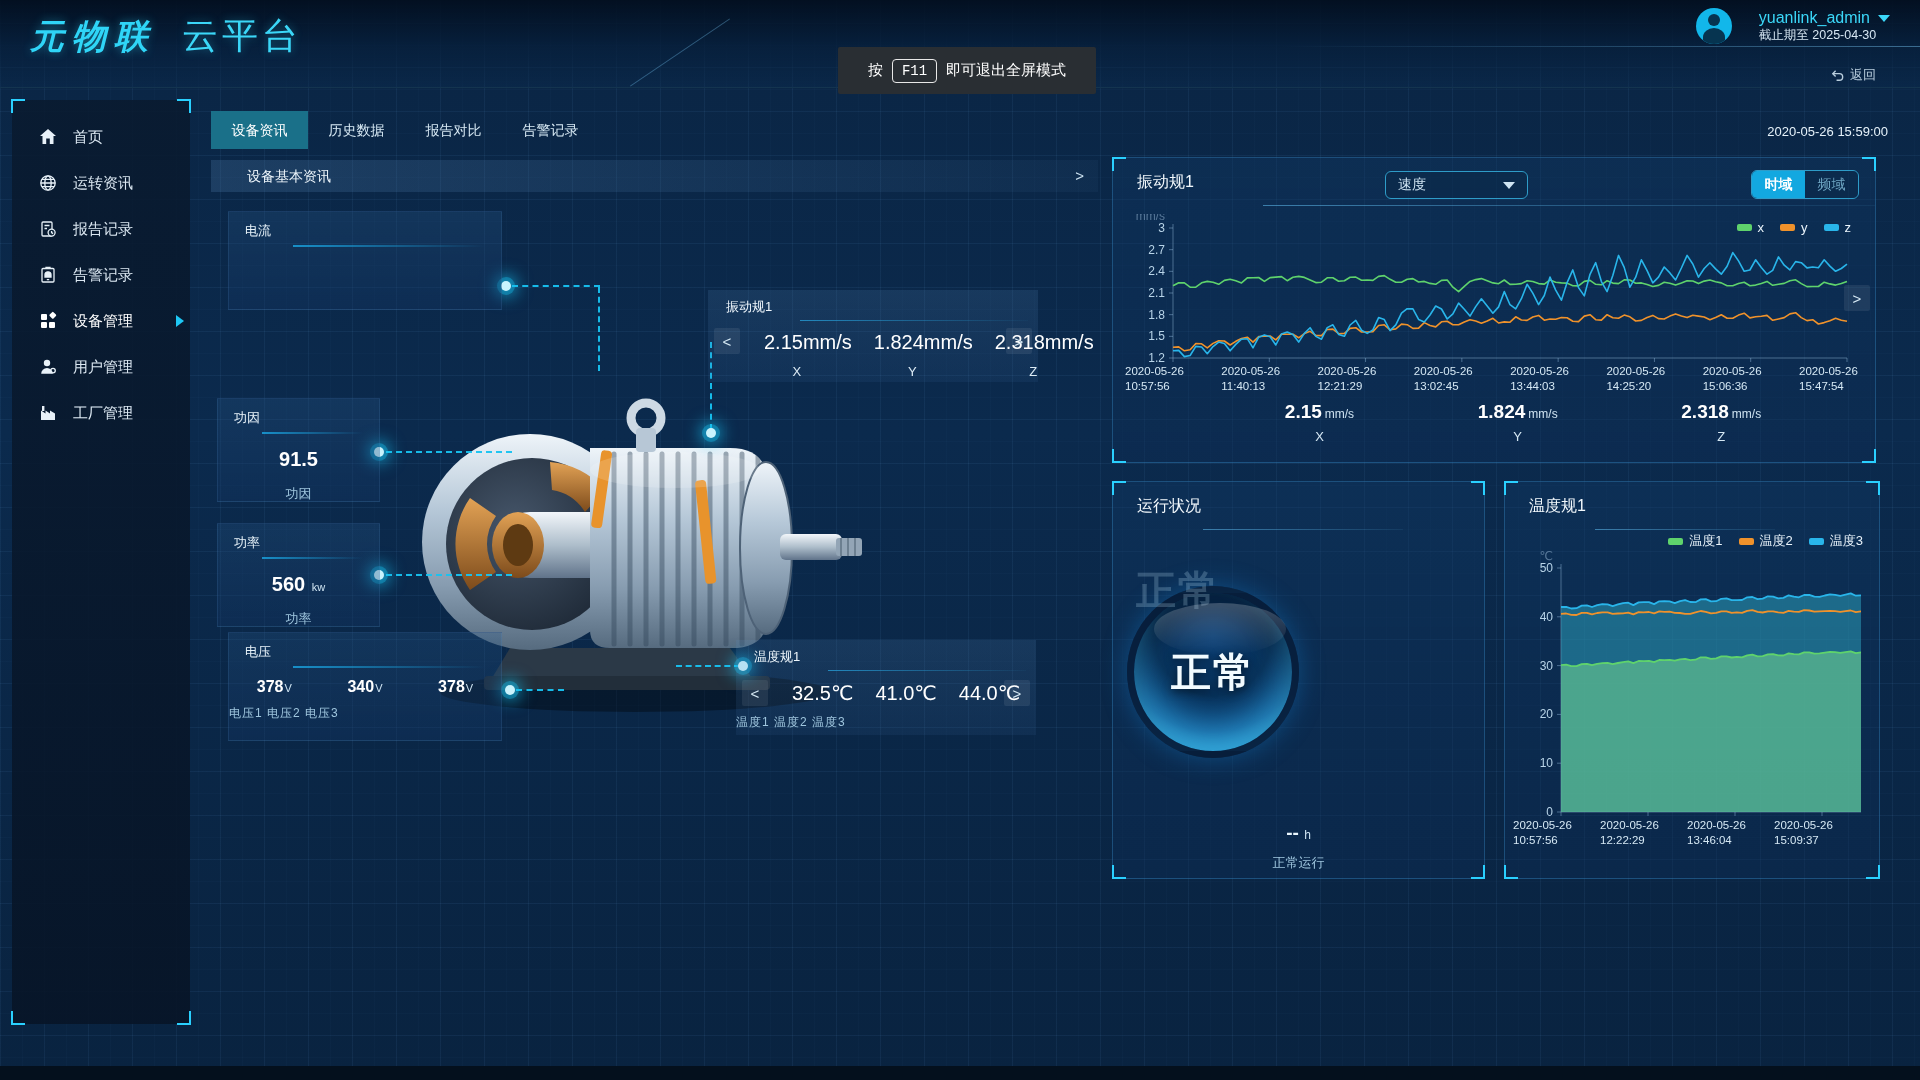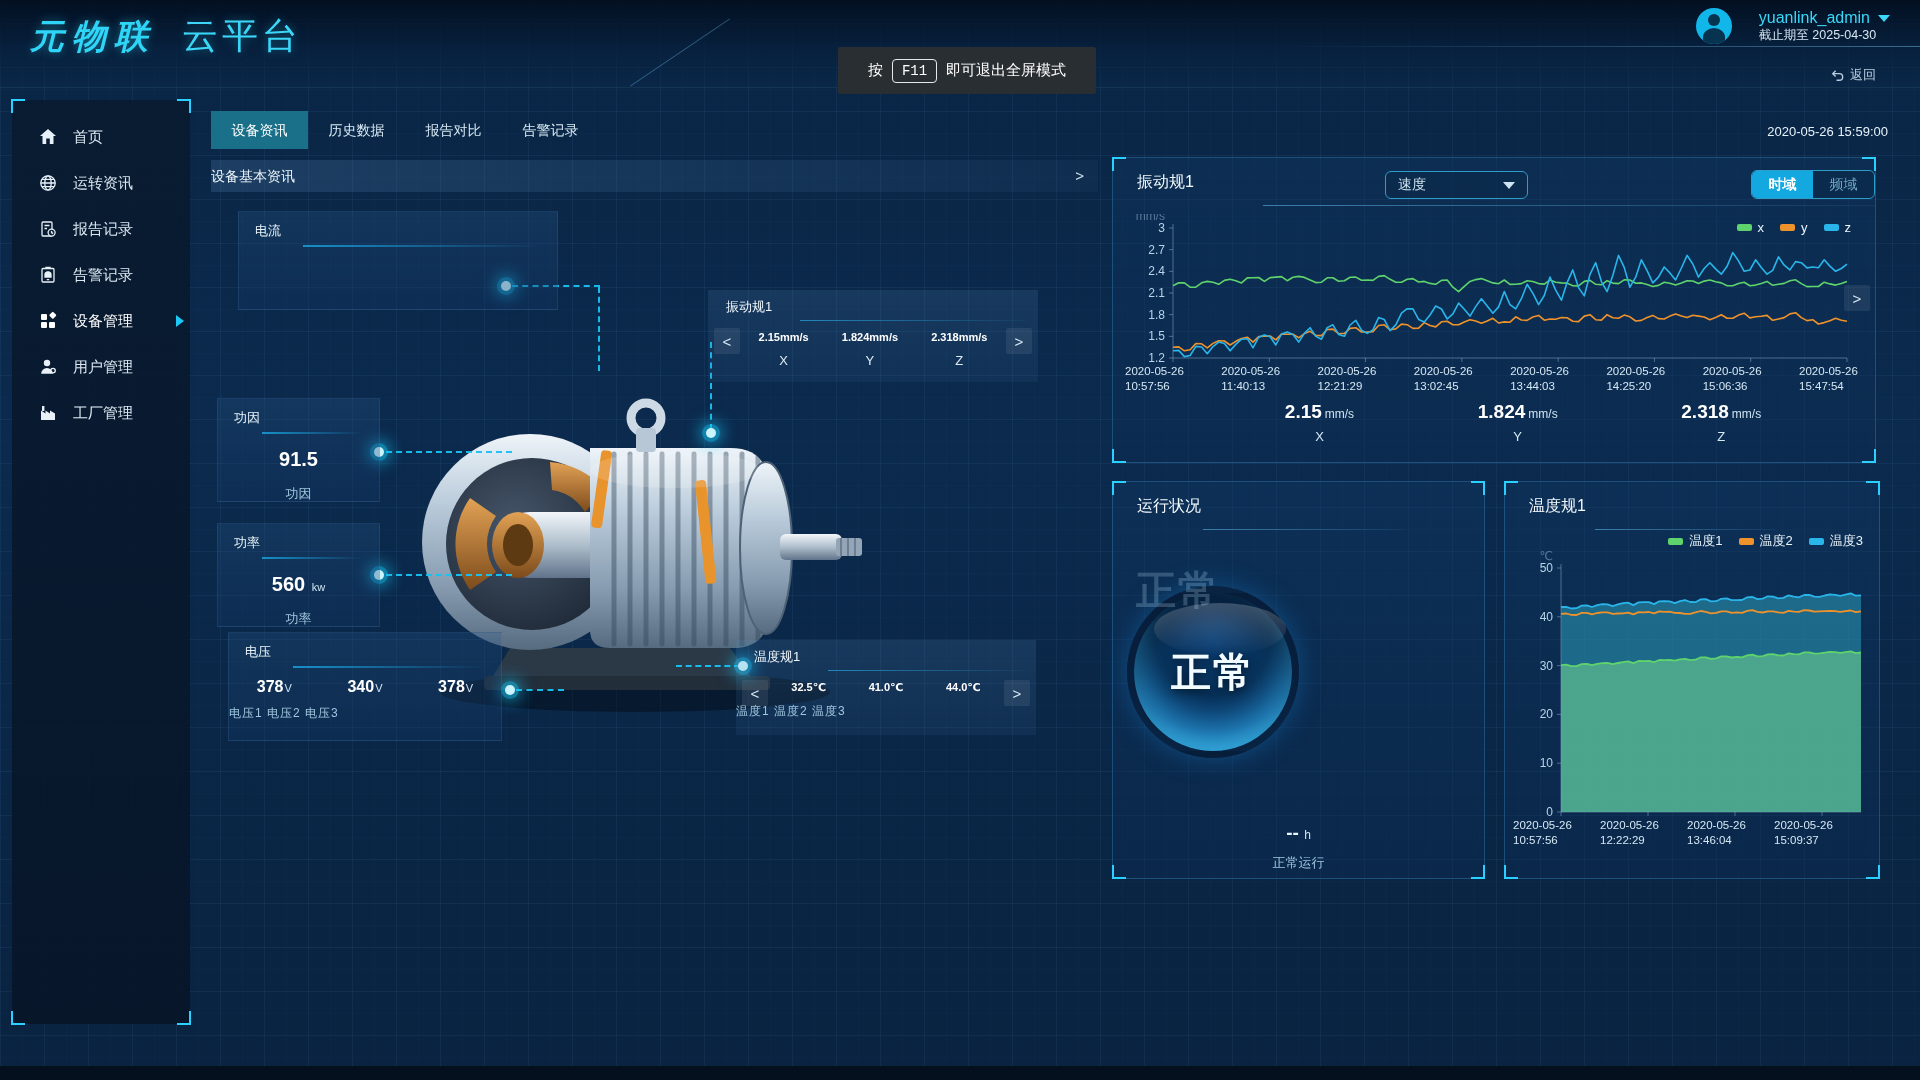--- a/index.html
+++ b/index.html
@@ -67,21 +67,21 @@
   .s-arrow { position:absolute; right:6px; width:0; height:0; border-top:6px solid transparent; border-bottom:6px solid transparent; border-left:8px solid #1ec8f5; }
   
   .tabs-row { position:absolute; left:211px; top:111px; display:flex; height:38px; }
   .tab { width:97px; text-align:center; line-height:38px; font-size:14px; color:#d7e9f4; cursor:pointer; }
   .tab.active { background:#1a7089; color:#fff; }
   .main-datetime { position:absolute; left:1700px; top:124px; width:188px; text-align:right; font-size:13px; color:#e6f2fa; }
   
   .device-band {
     position:absolute; left:211px; top:160px; width:887px; height:32px;
     background:linear-gradient(90deg, rgba(95,145,195,0.22), rgba(95,145,195,0.06));
-    line-height:32px; font-size:14px; color:#eef6fc; 
+    line-height:32px; font-size:14px; color:#eef6fc; padding-left:36px;
   }
   .band-arrow { position:absolute; right:14px; top:0; font-size:15px; color:#cfe4f2; cursor:pointer; }
   .card {
     position:absolute;
     background:linear-gradient(180deg, rgba(42,92,142,0.26), rgba(18,52,98,0.38));
     border:1px solid rgba(110,170,230,0.13);
   }
   .card-title { padding:10px 0 0 16px; font-size:13px; color:#e8f3fa; }
   .card-line { height:2px; background:linear-gradient(90deg, rgba(25,160,220,0.85), rgba(25,160,220,0)); margin:5px 16px 0 64px; }
   .vals-row { display:flex; justify-content:space-around; margin-top:10px; }
@@ -92,21 +92,21 @@
   .labels-line { font-size:12px; color:#9fc6de; margin-top:9px; letter-spacing:1px; }
   .center-card { text-align:center; }
   .center-card .val-big { font-size:20px; margin-top:14px; }
   .center-card .val-label { margin-top:14px; font-size:13px; }
   
   .callout { position:absolute; background:linear-gradient(180deg, rgba(90,140,190,0.17), rgba(60,105,160,0.13)); }
   .co-title { padding:8px 0 0 18px; font-size:13px; color:#eef6fc; }
   .co-line { height:1px; background:linear-gradient(90deg, rgba(40,170,230,0.7), rgba(40,170,230,0.04)); margin:4px 10px 0 92px; }
   .co-vals { display:flex; justify-content:space-around; margin:10px 34px 0 34px; }
   .co-group { text-align:center; }
-  .co-val { font-size:11px; font-weight:bold; color:#fff; }
+  .co-val { font-size:20px; font-weight:normal; color:#fff;margin-left:22px; }
   .co-axis { font-size:13px; color:#dcebf5; margin-top:10px; }
   .sq-btn {
     position:absolute; width:26px; height:26px; background:rgba(255,255,255,0.08);
     color:#d9ecf7; font-size:15px; display:flex; align-items:center; justify-content:center;
     cursor:pointer; border-radius:2px;
   }
   
   .dot { position:absolute; width:10px; height:10px; border-radius:50%; background:#c9f3fd;
          box-shadow:0 0 0 4px rgba(23,195,242,0.35), 0 0 16px 6px rgba(23,195,242,0.65); }
   .dash-h { position:absolute; border-top:2px dashed #17c3f2; opacity:0.95; }
@@ -120,21 +120,21 @@
   .p-title { position:absolute; left:24px; top:14px; font-size:16px; color:#f2f8fc; }
   .p-line { position:absolute; height:1px; background:linear-gradient(90deg, rgba(90,180,230,0.6), rgba(90,180,230,0.08)); }
   .dropdown {
     position:absolute; left:272px; top:13px; width:143px; height:28px;
     border:1px solid #2e9cc8; border-radius:6px; background:rgba(10,40,70,0.5);
     display:flex; align-items:center; justify-content:space-between; padding:0 12px;
     font-size:14px; color:#cfe4f2; cursor:pointer;
   }
   .dd-tri { width:0; height:0; border-left:6px solid transparent; border-right:6px solid transparent; border-top:7px solid #cfe4f2; }
   .toggle { position:absolute; left:638px; top:12px; display:flex; border:1px solid #2e9cc8; border-radius:6px; overflow:hidden; }
-  .tg-btn { width:61px; height:27px; line-height:27px; text-align:center; font-size:14px; color:#6fa7c4; cursor:pointer; background:rgba(10,40,70,0.4); }
+  .tg-btn { width:53px; height:27px; line-height:27px; text-align:center; font-size:14px; color:#6fa7c4; cursor:pointer; background:rgba(10,40,70,0.4); }
   .tg-btn.active { background:#13a8e0; color:#fff; font-weight:bold; }
   .legend { position:absolute; display:flex; gap:16px; align-items:center; }
   .lg-item { display:flex; gap:6px; align-items:center; font-size:13px; color:#eaf4fb; }
   .lg-swatch { width:15px; height:7px; border-radius:2px; }
   .xtick { position:absolute; width:96px; text-align:left; font-size:11.5px; line-height:1.3; color:#d5e8f4; }
   .vib-summary { position:absolute; left:110px; top:243px; width:600px; display:flex; justify-content:space-around; }
   .sum-group { text-align:center; }
   .sum-val { font-size:19px; font-weight:bold; color:#fff; }
   .sum-unit { font-size:12px; font-weight:normal; color:#cfe4f2; margin-left:3px; }
   .sum-axis { font-size:13px; color:#d5e8f4; margin-top:6px; }
@@ -354,21 +354,21 @@
   <div class="dot" style="left:706px; top:428px;"></div>
   <div class="dash-h" style="left:386px; top:451px; width:126px;"></div>
   <div class="dot" style="left:374px; top:447px;"></div>
   <div class="dash-h" style="left:386px; top:574px; width:126px;"></div>
   <div class="dot" style="left:374px; top:570px;"></div>
   <div class="dash-h" style="left:516px; top:689px; width:48px;"></div>
   <div class="dot" style="left:505px; top:685px;"></div>
   <div class="dash-h" style="left:676px; top:665px; width:64px;"></div>
   <div class="dot" style="left:738px; top:661px;"></div>
 
-  <div class="card" style="left:228px; top:211px; width:320px; height:99px;margin-left:10px;">
+  <div class="card" style="left:228px; top:211px; width:274px; height:99px;">
     <div class="card-title">电流</div>
     <div class="card-line"></div>
   </div>
 
   <div class="card center-card" style="left:217px; top:398px; width:163px; height:104px;">
     <div class="card-title" style="text-align:left;">功因</div>
     <div class="card-line" style="margin-left:44px;"></div>
     <div class="val-big">91.5</div>
     <div class="val-label">功因</div>
   </div>

